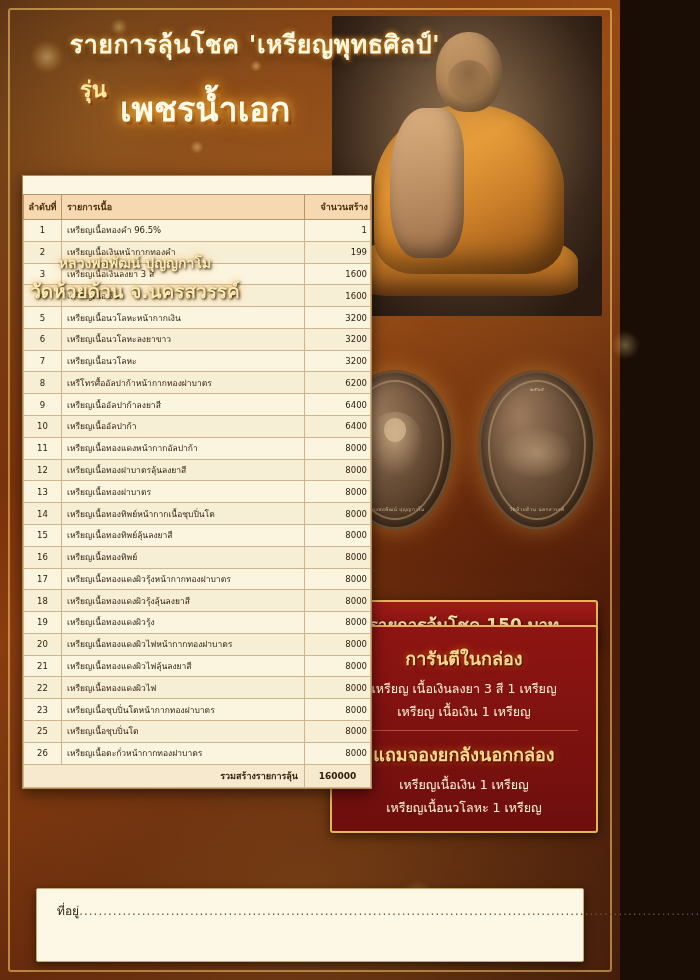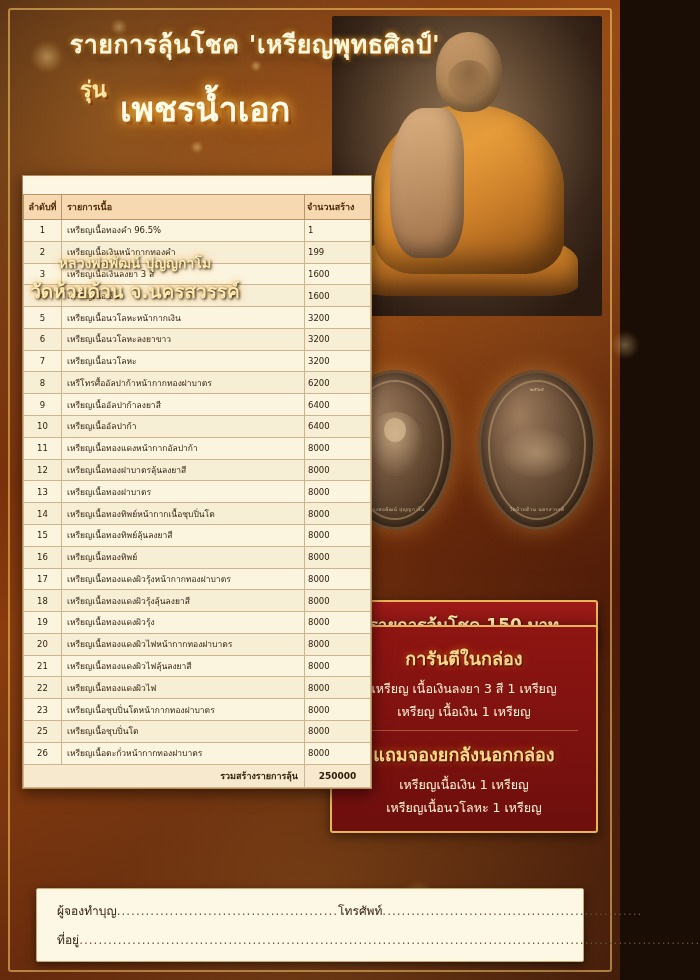--- a/index.html
+++ b/index.html
@@ -84,21 +84,21 @@
     color:#4a2a07;
   }
   tbody td {
     border:1px solid #cdb48c;
     padding:3.4px 3px;
     background:#fbf4df;
   }
   tbody tr:nth-child(even) td { background:#f7eed6; }
   .c-no { width:38px; text-align:center; }
   .c-name { text-align:left; padding-left:5px !important; }
-  .c-qty { width:66px; text-align:left; }
+  .c-qty { width:66px; text-align:right; }
   tfoot td {
     border:1px solid #cdb48c;
     background:#f6e9cd;
     font-weight:bold;
     padding:4px 3px;
     font-size:9px;
   }
   .foot-label { text-align:right; padding-right:6px; }
   .foot-val { text-align:center; }
 
@@ -451,28 +451,25 @@
           </tr>
           <tr>
             <td class="c-no">26</td>
             <td class="c-name">เหรียญเนื้อตะกั่วหน้ากากทองฝาบาตร</td>
             <td class="c-qty">8000</td>
           </tr>
         </tbody>
       <tfoot>
         <tr>
           <td class="foot-label" colspan="2">รวมสร้างรายการลุ้น</td>
-          <td class="foot-val">250000</td>
+          <td class="foot-val">160000</td>
         </tr>
       </tfoot>
     </table>
   </div>
 
   <div class="footer">
     <div class="row">
-      <span>ผู้จองทำบุญ</span><span class="dots">..............................................</span><span>โทรศัพท์</span><span class="dots">......................................................</span>
-    </div>
-    <div class="row">
       <span>ที่อยู่</span><span class="dots">...................................................................................................................................</span>
     </div>
   </div>
 
 </div>
 
 </body></html>

